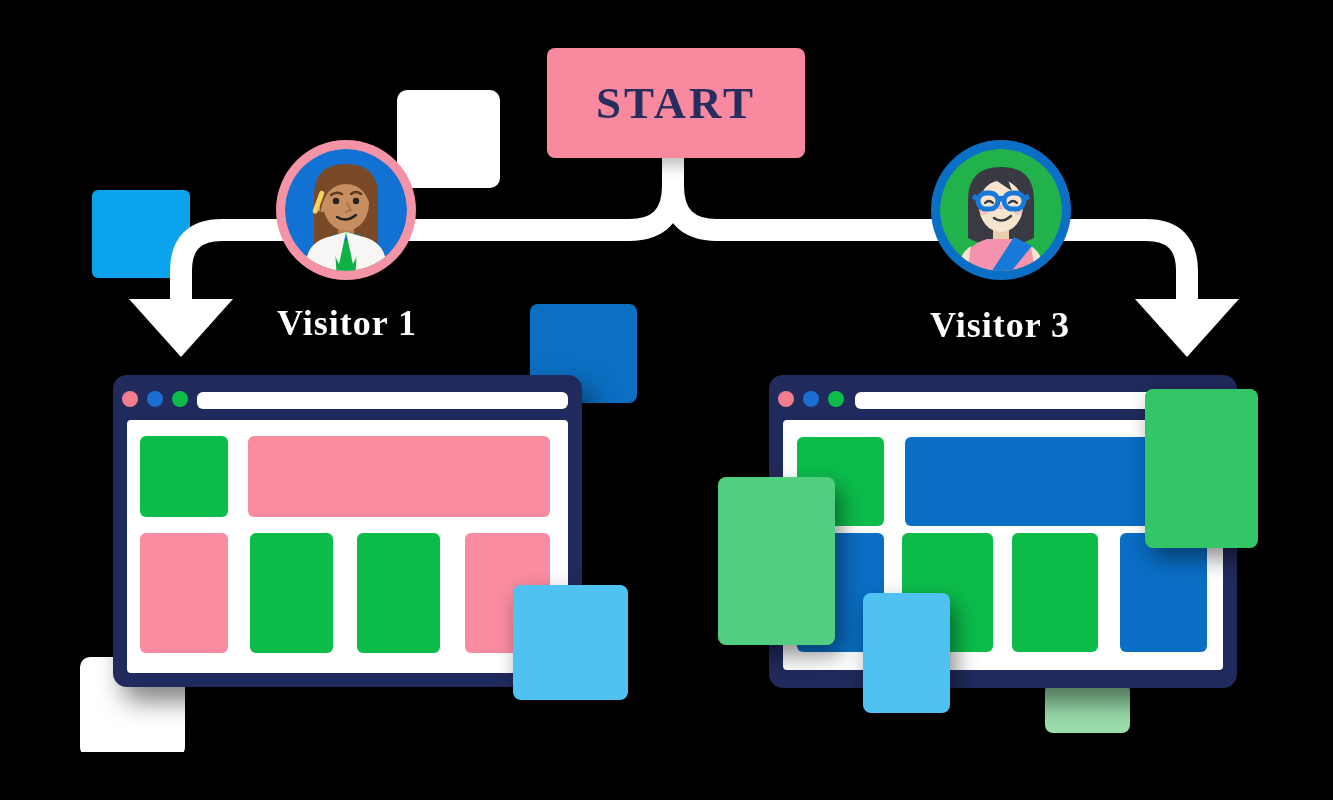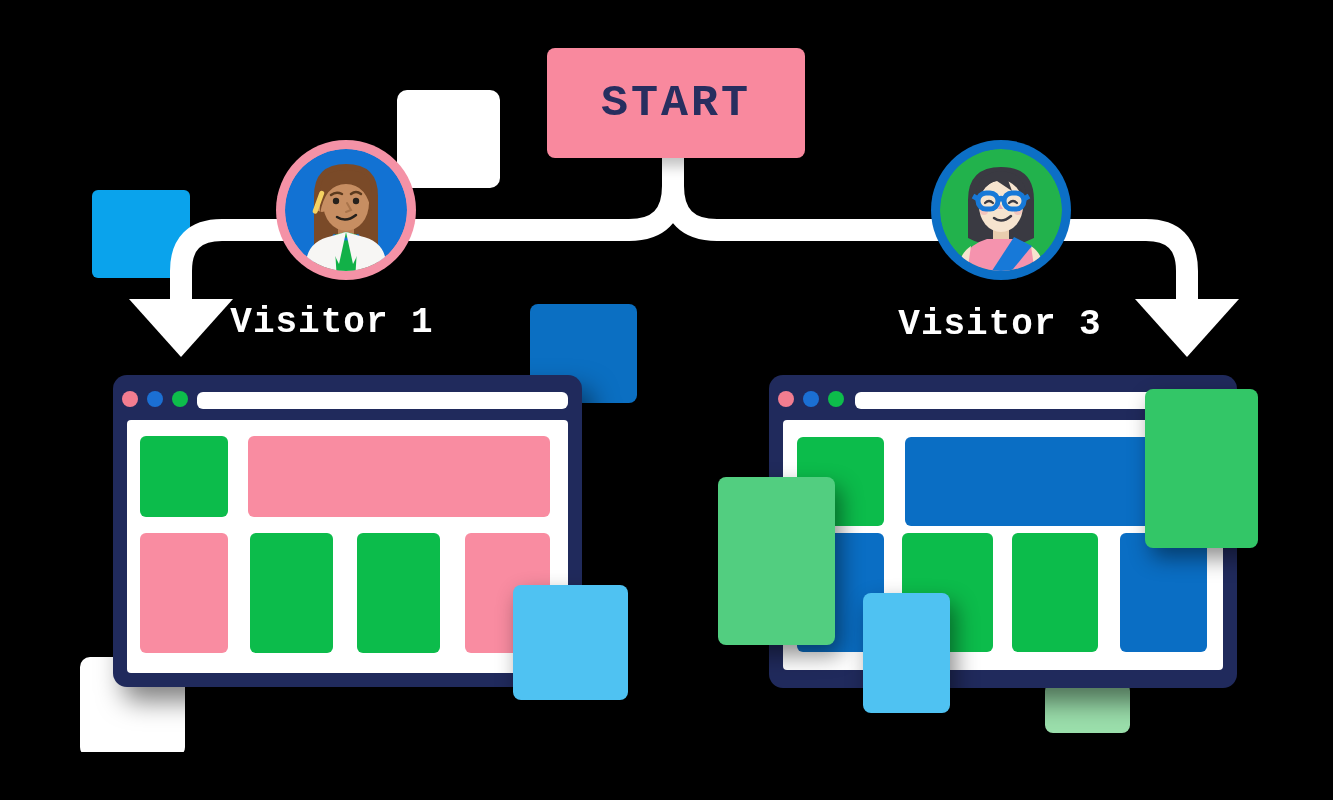--- a/index.html
+++ b/index.html
@@ -1,33 +1,33 @@
 <!DOCTYPE html>
 <html><head>
 <meta charset="utf-8">
 <style>
   html,body{margin:0;padding:0;background:#000;}
   .canvas{position:relative;width:1333px;height:752px;background:#000;overflow:hidden;
-          font-family:Liberation Mono, monospace;}
+          font-family:Liberation Serif, serif;}
   .layer-back{position:absolute;inset:0;z-index:1;}
   .connector-svg{position:absolute;left:0;top:0;z-index:2;}
   .mid-layer{position:absolute;inset:0;z-index:3;pointer-events:none;}
   .browser-layer{position:absolute;inset:0;z-index:4;}
   .layer-front{position:absolute;inset:0;z-index:5;}
 
   .decor{position:absolute;box-shadow:6px 10px 22px rgba(0,0,0,0.45);}
 
   .start-box{position:absolute;left:547px;top:48px;width:258px;height:110px;
              border-radius:8px;display:flex;align-items:center;justify-content:center;
              box-shadow:0 8px 14px rgba(0,0,0,0.25);}
   .start-label{font-size:45px;font-weight:800;letter-spacing:3px;}
 
   .visitor-label{position:absolute;width:240px;text-align:center;color:#fff;
                  font-size:36px;font-weight:800;letter-spacing:1px;}
-  .visitor-label.v1{left:212px;top:302px;}
+  .visitor-label.v1{left:227px;top:302px;}
   .visitor-label.v2{left:880px;top:304px;}
 
   .avatar{position:absolute;width:140px;height:140px;}
   .avatar.a1{left:276px;top:140px;}
   .avatar.a2{left:931px;top:140px;}
 
   .browser-window{position:absolute;border-radius:14px;
                   box-shadow:10px 14px 26px rgba(0,0,0,0.5);}
   .dot{position:absolute;top:16px;width:16px;height:16px;border-radius:50%;}
   .address-bar{position:absolute;background:#fff;border-radius:6px;}

